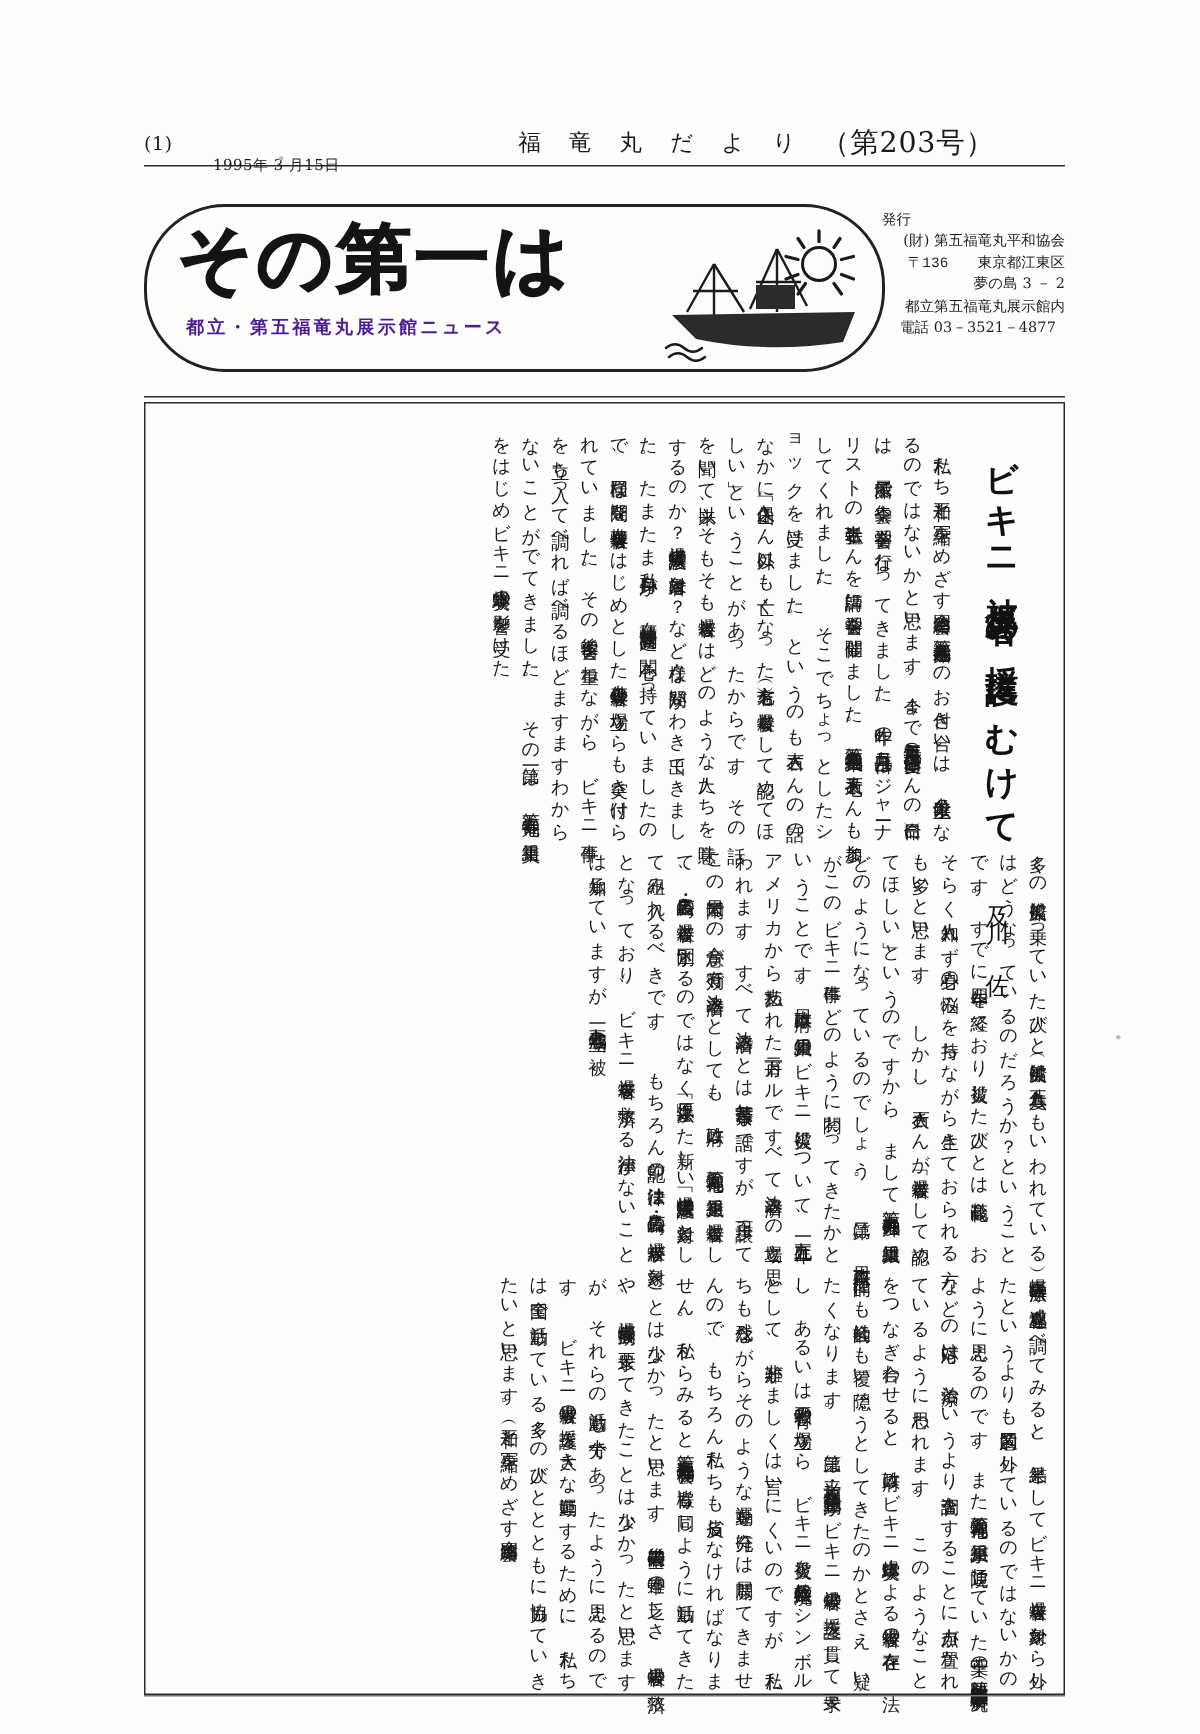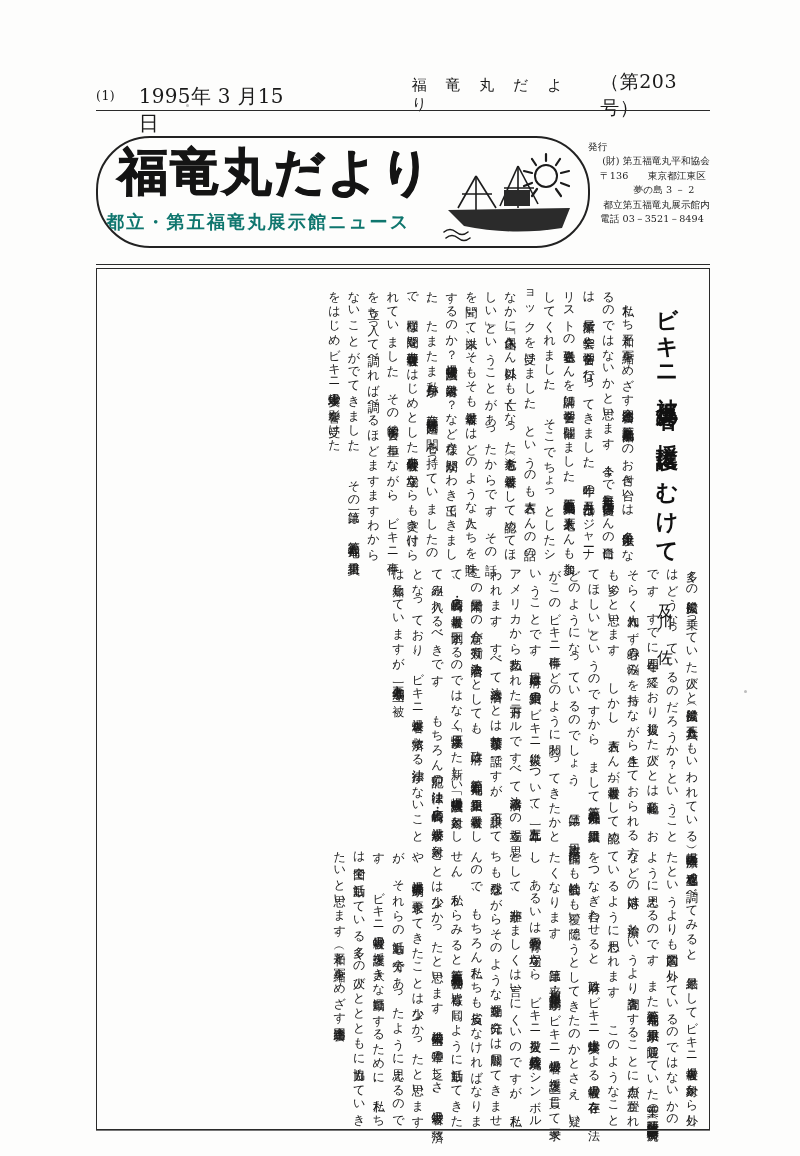--- a/index.html
+++ b/index.html
@@ -32,21 +32,21 @@
     display: flex;
     align-items: center;
     font-size: 14.5px;
     letter-spacing: 0.5px;
   }
   .rh-page-no {
     width: 46px;
     font-size: 12.5px;
   }
   .rh-date {
-    font-size: 20px;
+    font-size: 10px;
     letter-spacing: 0.3px;
     margin-top: 30px;
   }
   .rh-title {
     margin-left: 119px;
     letter-spacing: 7px;
     font-size: 15px;
   }
   .rh-issue {
     margin-left: 10px;
@@ -89,26 +89,26 @@
     font-size: 50px;
     font-weight: 700;
     letter-spacing: 2px;
     color: #141414;
     -webkit-text-stroke: 1.1px #141414;
     line-height: 1.18;
     white-space: nowrap;
   }
   .logo-sub {
     position: absolute;
-    left: 8px;
+    left: 26px;
     top: 72px;
-    font-size: 18px;
+    font-size: 12px;
     font-weight: 700;
     letter-spacing: 2.2px;
-    color: #0f766e;
+    color: #4c1d95;
     white-space: nowrap;
   }
   .ship {
     position: absolute;
     right: 6px;
     top: 8px;
     width: 140px;
     height: 96px;
   }
 
@@ -120,22 +120,22 @@
     width: 122px;
     font-size: 9.6px;
     line-height: 1.5;
     color: #1d1d1d;
     letter-spacing: 0.1px;
     padding-left: 12px;
   }
   .pub-line { white-space: nowrap; }
   .pub-l1 { text-align: left; }
   .pub-l2 { text-align: right; margin-left: -2px; }
-  .pub-l3 { text-align: center; padding-left: 8px; }
-  .pub-l4 { text-align: center; padding-left: 30px; }
+  .pub-l3 { text-align: right; padding-left: 8px; font-family: Liberation Mono, monospace; }
+  .pub-l4 { text-align: right; padding-left: 30px; }
   .pub-l5 { text-align: right; margin-left: -2px; }
   .pub-l6 { text-align: left; padding-left: 12px; }
 
   .rule-mast {
     position: absolute;
     left: 96px;
     top: 264px;
     width: 614px;
     height: 0;
     border-top: 1.6px solid #2a2a2a;
@@ -248,21 +248,21 @@
     <span class="rh-page-no">(1)</span>
     <span class="rh-date">1995年 3 月15日</span>
     <span class="rh-title">福 竜 丸 だ よ り</span>
     <span class="rh-issue">（第203号）</span>
   </div>
   <div class="rule-top"></div>
 
   <div class="masthead">
 
     <div class="logo-box">
-      <div class="logo-title">福竜丸だより</div>
+      <div class="logo-title">その第一は</div>
       <div class="logo-sub">都立・第五福竜丸展示館ニュース</div>
 
       <svg class="ship" viewBox="0 0 140 96">
 
         <circle cx="104" cy="30" r="11" fill="none" stroke="#1b1b1b" stroke-width="2"></circle>
         <g stroke="#1b1b1b" stroke-width="2.2" stroke-linecap="round">
           <line x1="104" y1="8" x2="104" y2="15"></line>
           <line x1="118" y1="13" x2="114" y2="19"></line>
           <line x1="127" y1="25" x2="119" y2="27"></line>
           <line x1="127" y1="40" x2="119" y2="37"></line>
@@ -294,21 +294,21 @@
         </g>
       </svg>
     </div>
 
     <div class="publisher">
       <div class="pub-line pub-l1">発行</div>
       <div class="pub-line pub-l2">(財) 第五福竜丸平和協会</div>
       <div class="pub-line pub-l3">〒136　　東京都江東区</div>
       <div class="pub-line pub-l4">夢の島 3 － 2</div>
       <div class="pub-line pub-l5">都立第五福竜丸展示館内</div>
-      <div class="pub-line pub-l6">電話 03－3521－8494</div>
+      <div class="pub-line pub-l6">電話 03－3521－4877</div>
     </div>
 
   </div>
   <div class="rule-mast"></div>
 
   <div class="article">
 
     <div class="headline-wrap">
       <div class="headline">ビキニ被爆者の援護にむけて</div>
     </div>

